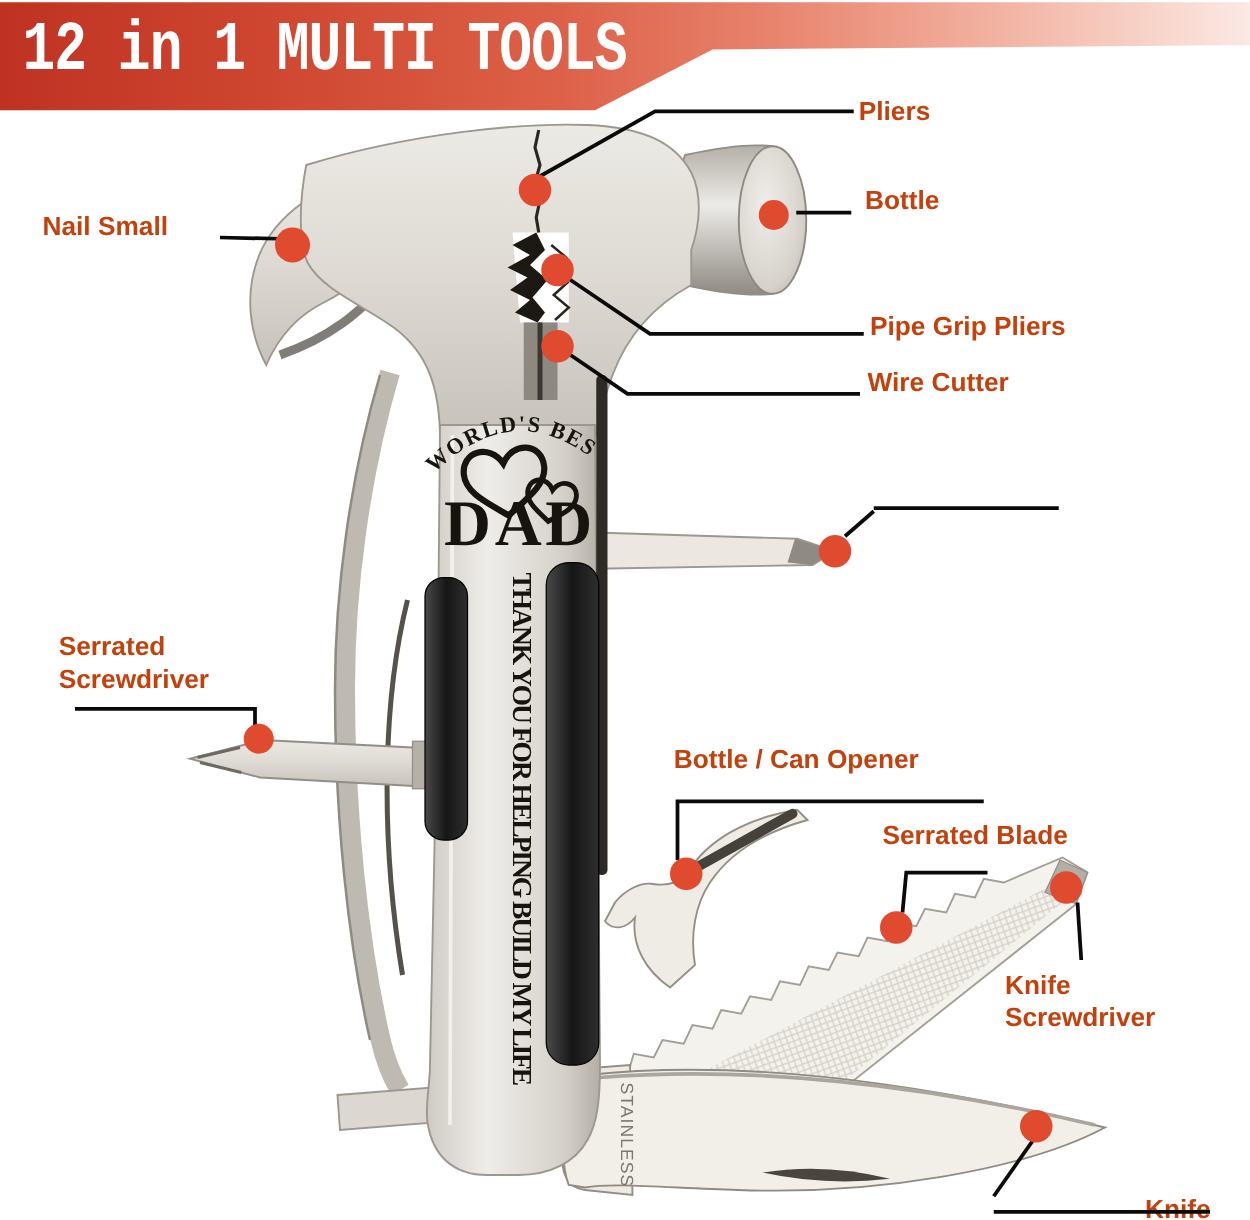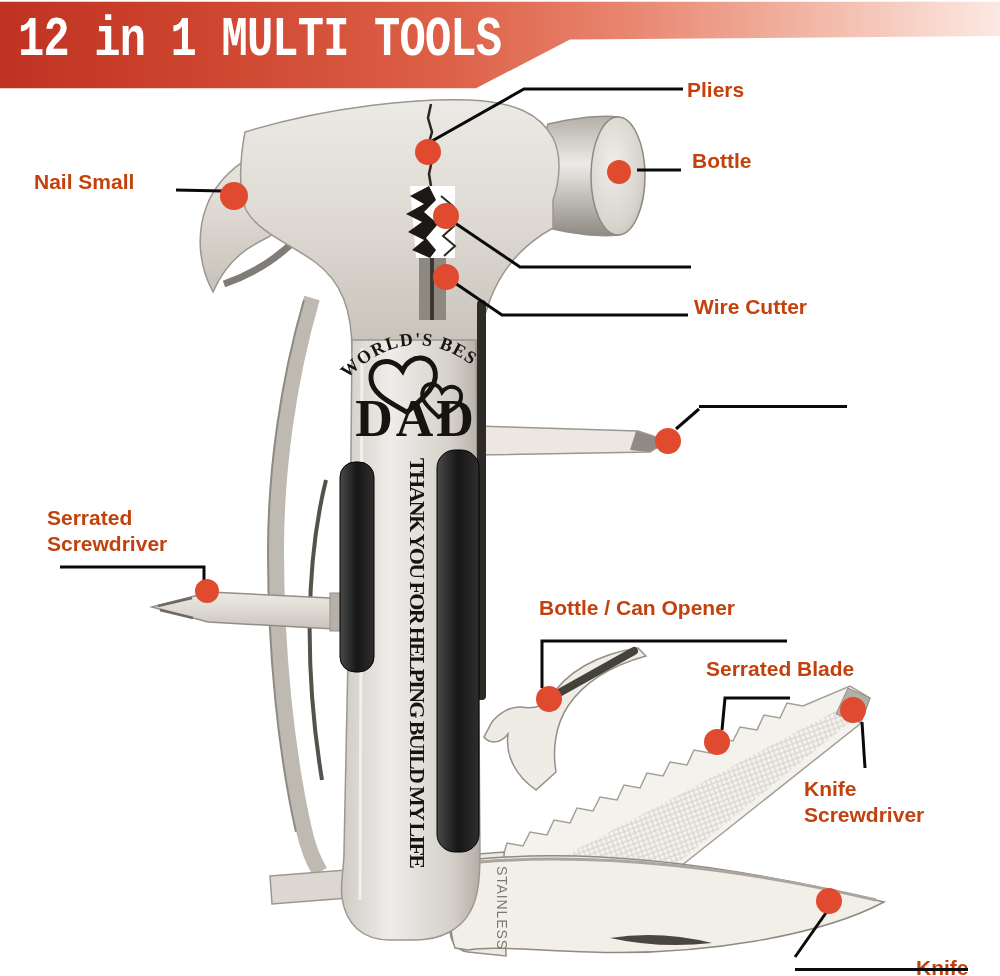--- a/index.html
+++ b/index.html
@@ -157,20 +157,21 @@
     </g>
   </svg>
 
   <div class="banner">
     <div class="banner-title">12 in 1 MULTI TOOLS</div>
   </div>
 
   <div class="lbl lbl-pliers">Pliers</div>
   <div class="lbl lbl-hammer">Bottle</div>
   <div class="lbl lbl-nail-claw">Nail Small</div>
+  <div class="lbl lbl-pipe-grip">Pipe Grip Pliers</div>
   <div class="lbl lbl-wire-cutter">Wire Cutter</div>
   <div class="underline ul-small"></div>
   <div class="lbl lbl-phillips">
     <div>Serrated</div>
     <div>Screwdriver</div>
   </div>
   <div class="lbl lbl-bottle">Bottle / Can Opener</div>
   <div class="lbl lbl-serrated">Serrated Blade</div>
   <div class="lbl lbl-middle">
     <div>Knife</div>

